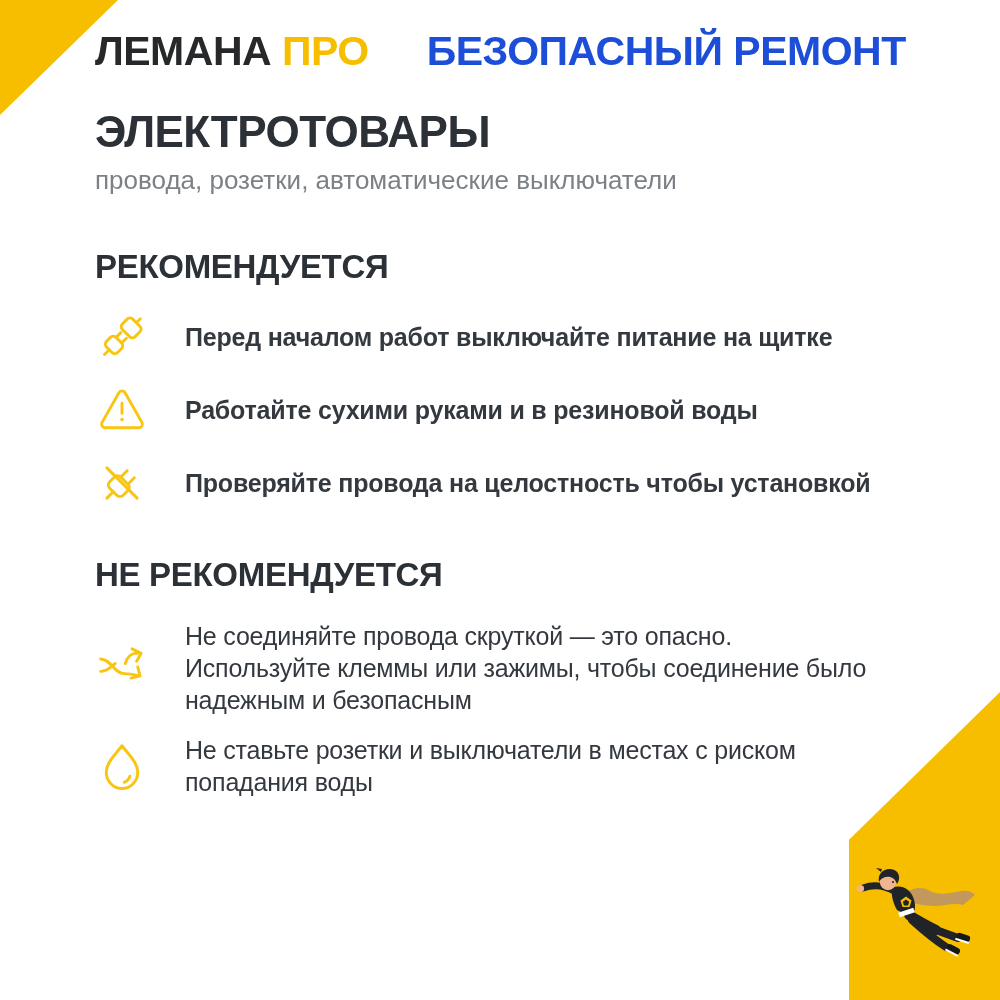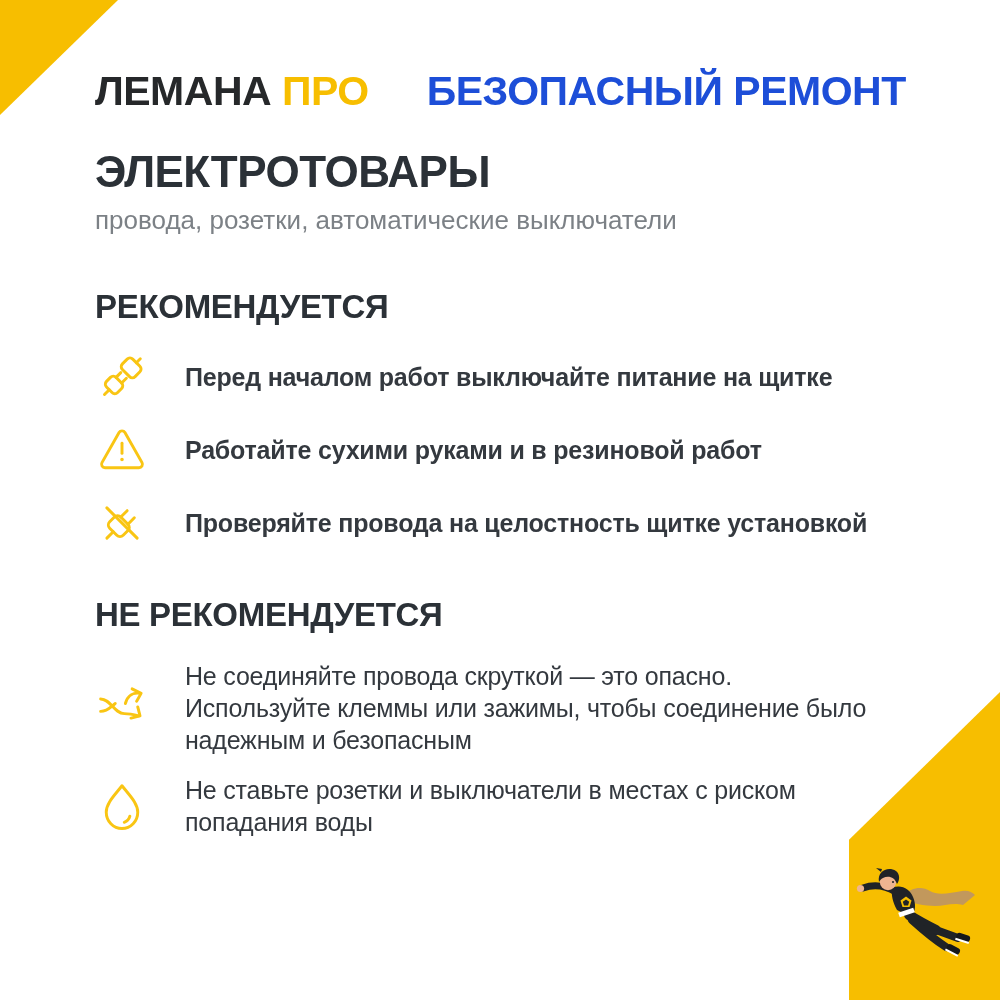--- a/index.html
+++ b/index.html
@@ -23,21 +23,21 @@
     clip-path:polygon(0 48%, 100% 0%, 100% 100%, 0% 100%);
   }
   .mascot {
     position:absolute; right:10px; bottom:10px; width:140px; height:130px;
   }
 
   .content { position:absolute; left:95px; top:0; width:860px; }
 
   
   .brand-row {
-    display:flex; align-items:baseline; gap:58px; padding-top:68px;
+    display:flex; align-items:baseline; gap:58px; padding-top:28px;
   }
   .logo {
     font-size:41px; font-weight:700; letter-spacing:-0.5px;
     color:#26282A; white-space:nowrap;
   }
   .logo .accent { color:#F7BE00; }
   .program-title {
     font-size:41px; font-weight:700; letter-spacing:-0.5px;
     color:#1d4ed8; white-space:nowrap;
   }
@@ -112,36 +112,36 @@
 
 
       <div class="item">
         <span class="item-icon">
           <svg viewBox="0 0 48 48" fill="none" stroke="#F9C513" stroke-width="2.6" stroke-linecap="round" stroke-linejoin="round">
             <path d="M21.4 8.5 L6.2 35.2 a3.1 3.1 0 0 0 2.7 4.6 h30.2 a3.1 3.1 0 0 0 2.7 -4.6 L26.6 8.5 a3 3 0 0 0 -5.2 0 Z"></path>
             <line x1="24" y1="18" x2="24" y2="27"></line>
             <circle cx="24" cy="32.5" r="0.8" fill="#F9C513" stroke-width="1.6"></circle>
           </svg>
         </span>
-        <p class="item-text">Работайте сухими руками и в резиновой работ</p>
+        <p class="item-text">Работайте сухими руками и в резиновой воды</p>
       </div>
 
       <div class="item">
         <span class="item-icon">
           <svg viewBox="0 0 48 48" fill="none" stroke="#F9C513" stroke-width="2.6" stroke-linecap="round" stroke-linejoin="round">
             <g transform="rotate(-45 24 24)">
               <line x1="5" y1="24" x2="13" y2="24"></line>
               <rect x="13" y="15.5" width="14" height="17" rx="4"></rect>
               <line x1="27" y1="19.5" x2="35" y2="19.5"></line>
               <line x1="27" y1="28.5" x2="35" y2="28.5"></line>
               <line x1="24" y1="5" x2="24" y2="43"></line>
             </g>
           </svg>
         </span>
-        <p class="item-text">Проверяйте провода на целостность щитке установкой</p>
+        <p class="item-text">Проверяйте провода на целостность чтобы установкой</p>
       </div>
 
     </div>
 
     <h2 class="section-heading notrec">НЕ РЕКОМЕНДУЕТСЯ</h2>
 
     <div class="items notrec">
 
       <div class="item">
         <span class="item-icon">

